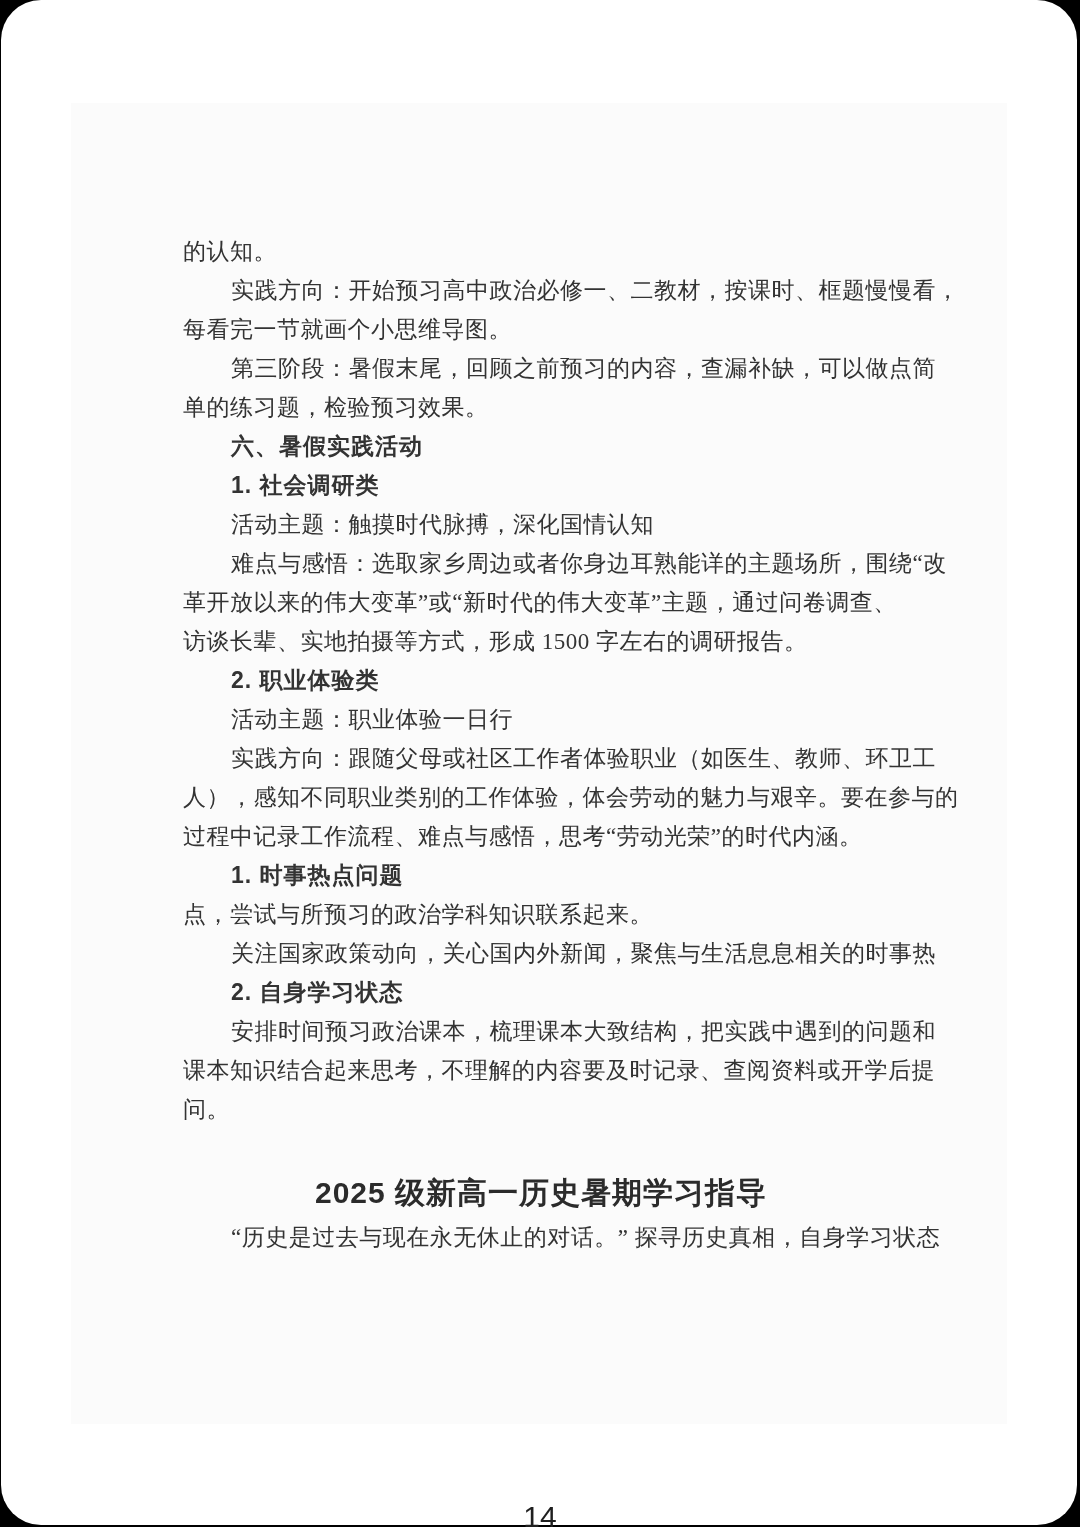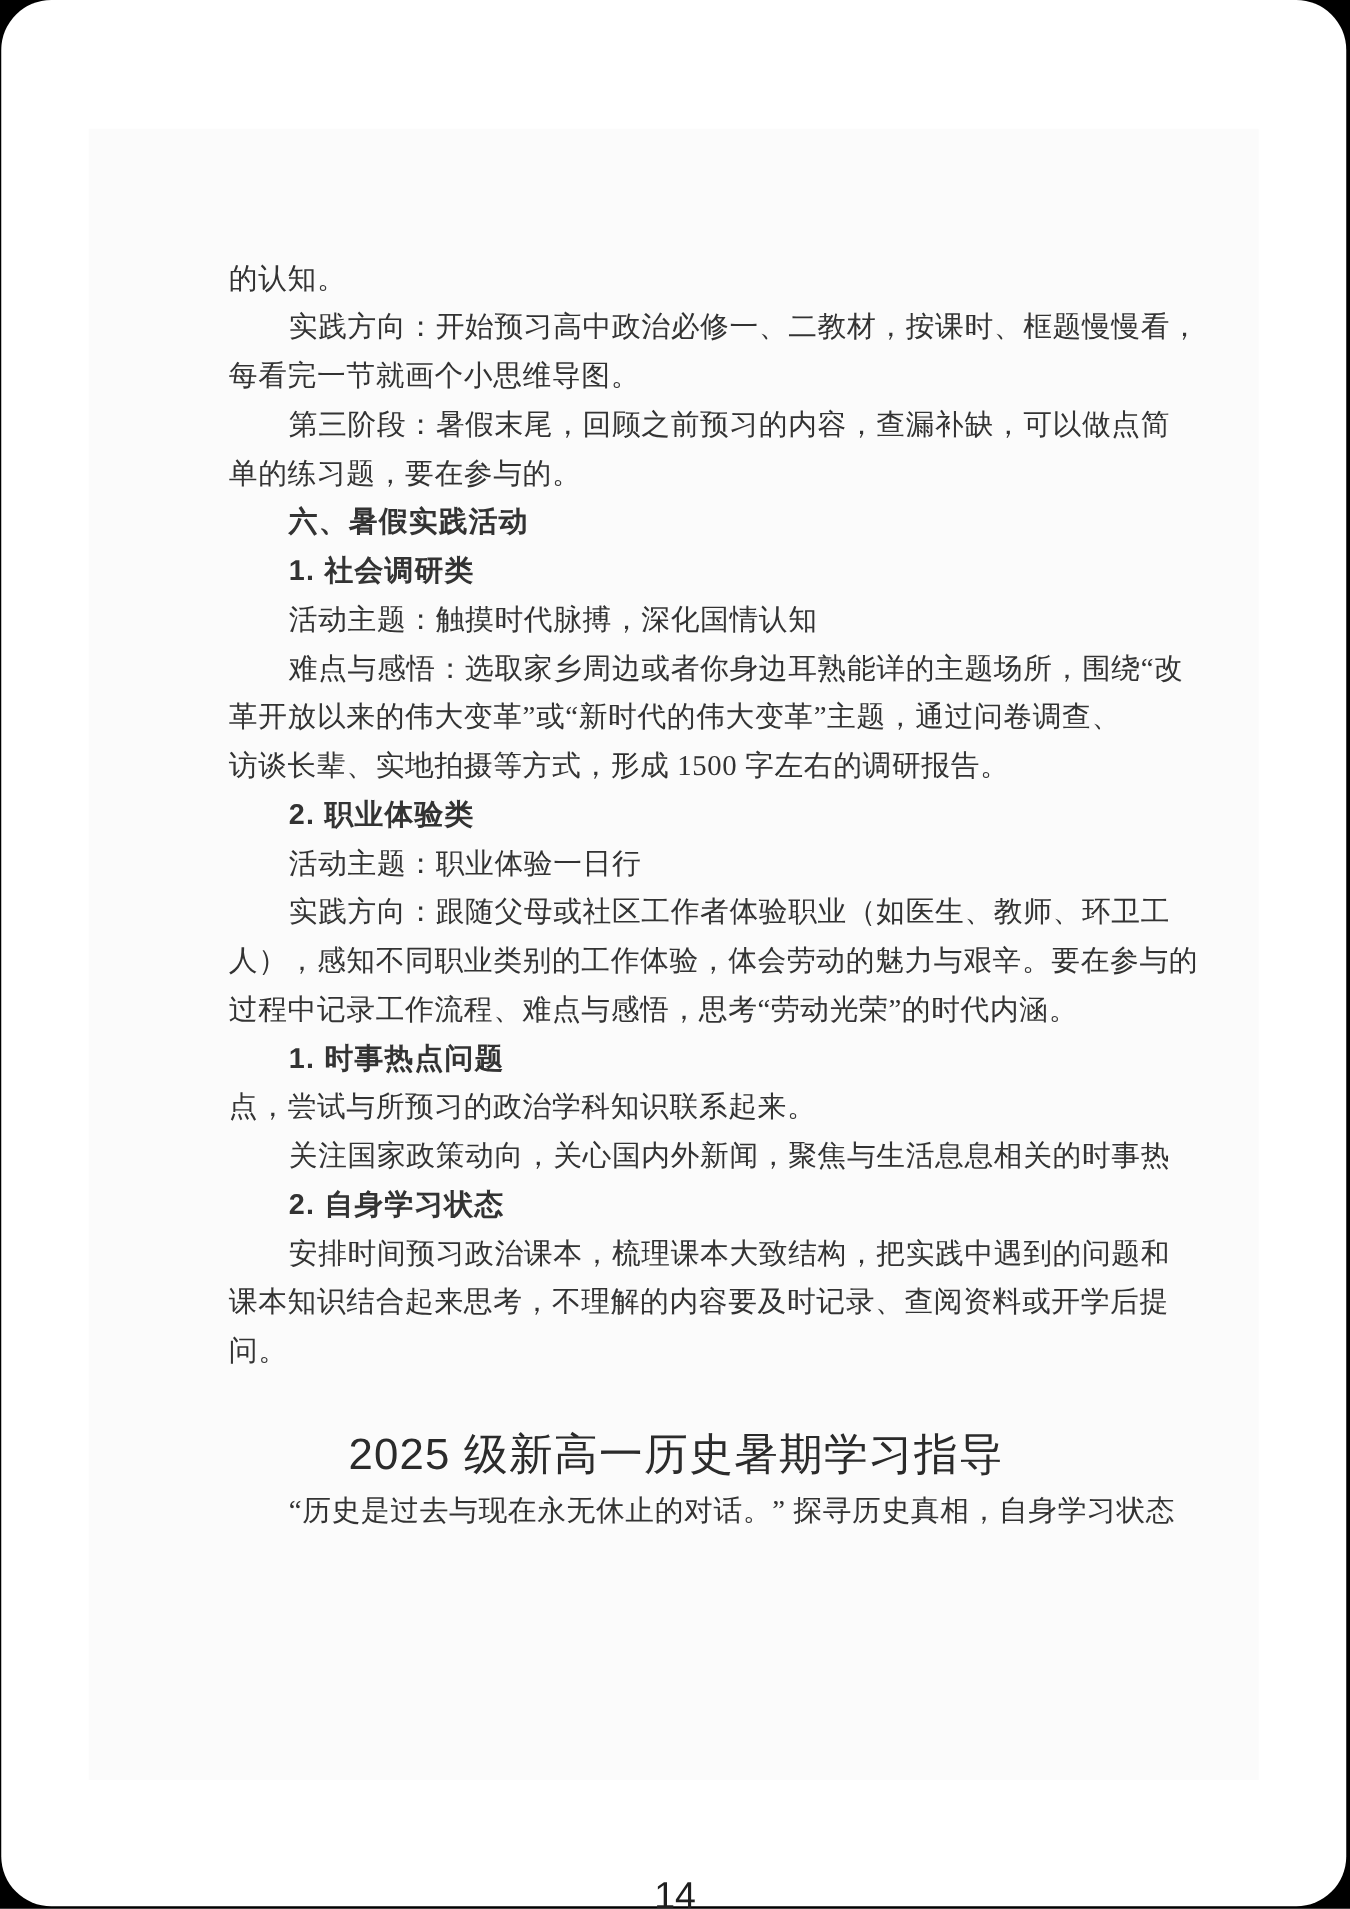--- a/index.html
+++ b/index.html
@@ -17,40 +17,40 @@
     border-radius:40px;
   }
   .photo-area {
     position:absolute;
     left:70px; top:103px;
     width:936px; height:1321px;
     background:#fbfbfb;
   }
   .textblock {
     position:absolute;
-    left:183px; top:203px;
+    left:183px; top:232px;
     width:716px;
     font-size:23px;
     line-height:39px;
     color:#333333;
     letter-spacing:0.5px;
     filter:blur(0.3px);
   }
   .line { white-space:nowrap; }
   .line.indent { padding-left:48px; }
   .line.heading {
     font-weight:700;
     font-family:"Liberation Sans","DejaVu Sans",sans-serif;
     letter-spacing:1px;
   }
   .line.spacer { height:39px; }
   .line.title {
-    font-weight:400;
+    font-weight:700;
     font-family:"Liberation Sans","DejaVu Sans",sans-serif;
-    font-size:35px;
+    font-size:30px;
     line-height:50px;
     text-align:center;
     padding-left:0;
     letter-spacing:1px;
     color:#2b2b2b;
   }
   .pagenum {
     position:absolute;
     left:0; top:1500px;
     width:1080px;
@@ -65,21 +65,21 @@
 
 <div class="card">
   <div class="photo-area"></div>
 </div>
 
 <div class="textblock">
     <div class="line body">的认知。</div>
     <div class="line body indent">实践方向：开始预习高中政治必修一、二教材，按课时、框题慢慢看，</div>
     <div class="line body">每看完一节就画个小思维导图。</div>
     <div class="line body indent">第三阶段：暑假末尾，回顾之前预习的内容，查漏补缺，可以做点简</div>
-    <div class="line body">单的练习题，要在参与的。</div>
+    <div class="line body">单的练习题，检验预习效果。</div>
     <div class="line heading indent">六、暑假实践活动</div>
     <div class="line heading indent">1. 社会调研类</div>
     <div class="line body indent">活动主题：触摸时代脉搏，深化国情认知</div>
     <div class="line body indent">难点与感悟：选取家乡周边或者你身边耳熟能详的主题场所，围绕“改</div>
     <div class="line body">革开放以来的伟大变革”或“新时代的伟大变革”主题，通过问卷调查、</div>
     <div class="line body">访谈长辈、实地拍摄等方式，形成 1500 字左右的调研报告。</div>
     <div class="line heading indent">2. 职业体验类</div>
     <div class="line body indent">活动主题：职业体验一日行</div>
     <div class="line body indent">实践方向：跟随父母或社区工作者体验职业（如医生、教师、环卫工</div>
     <div class="line body">人），感知不同职业类别的工作体验，体会劳动的魅力与艰辛。要在参与的</div>

